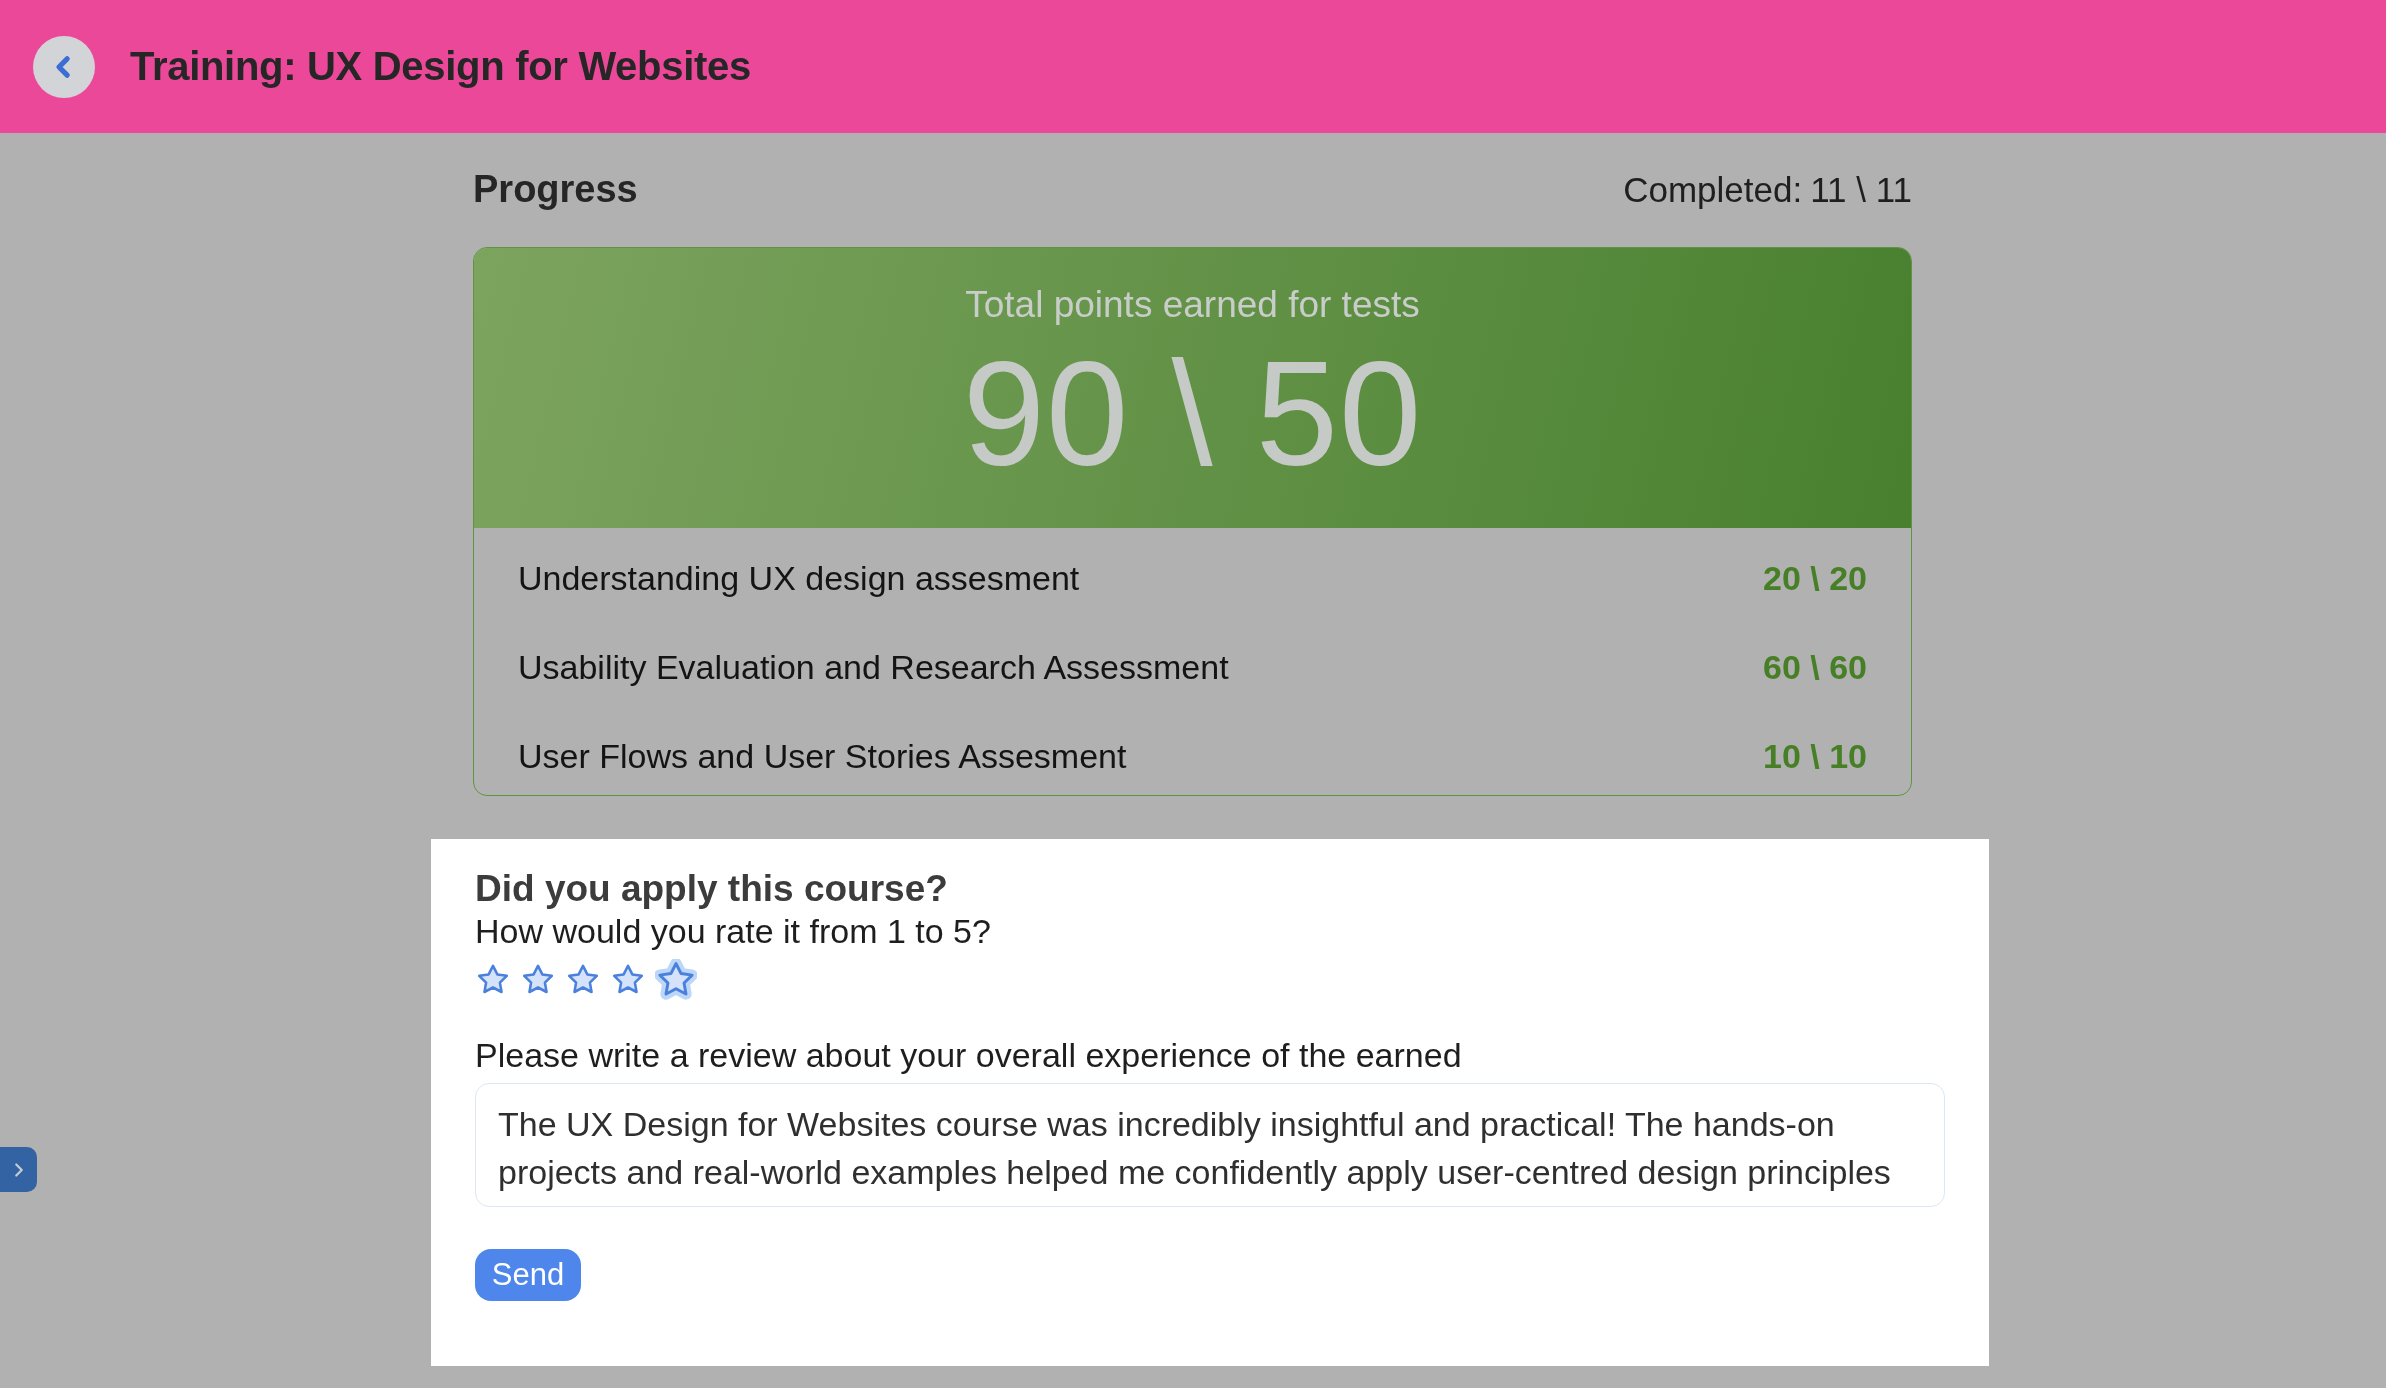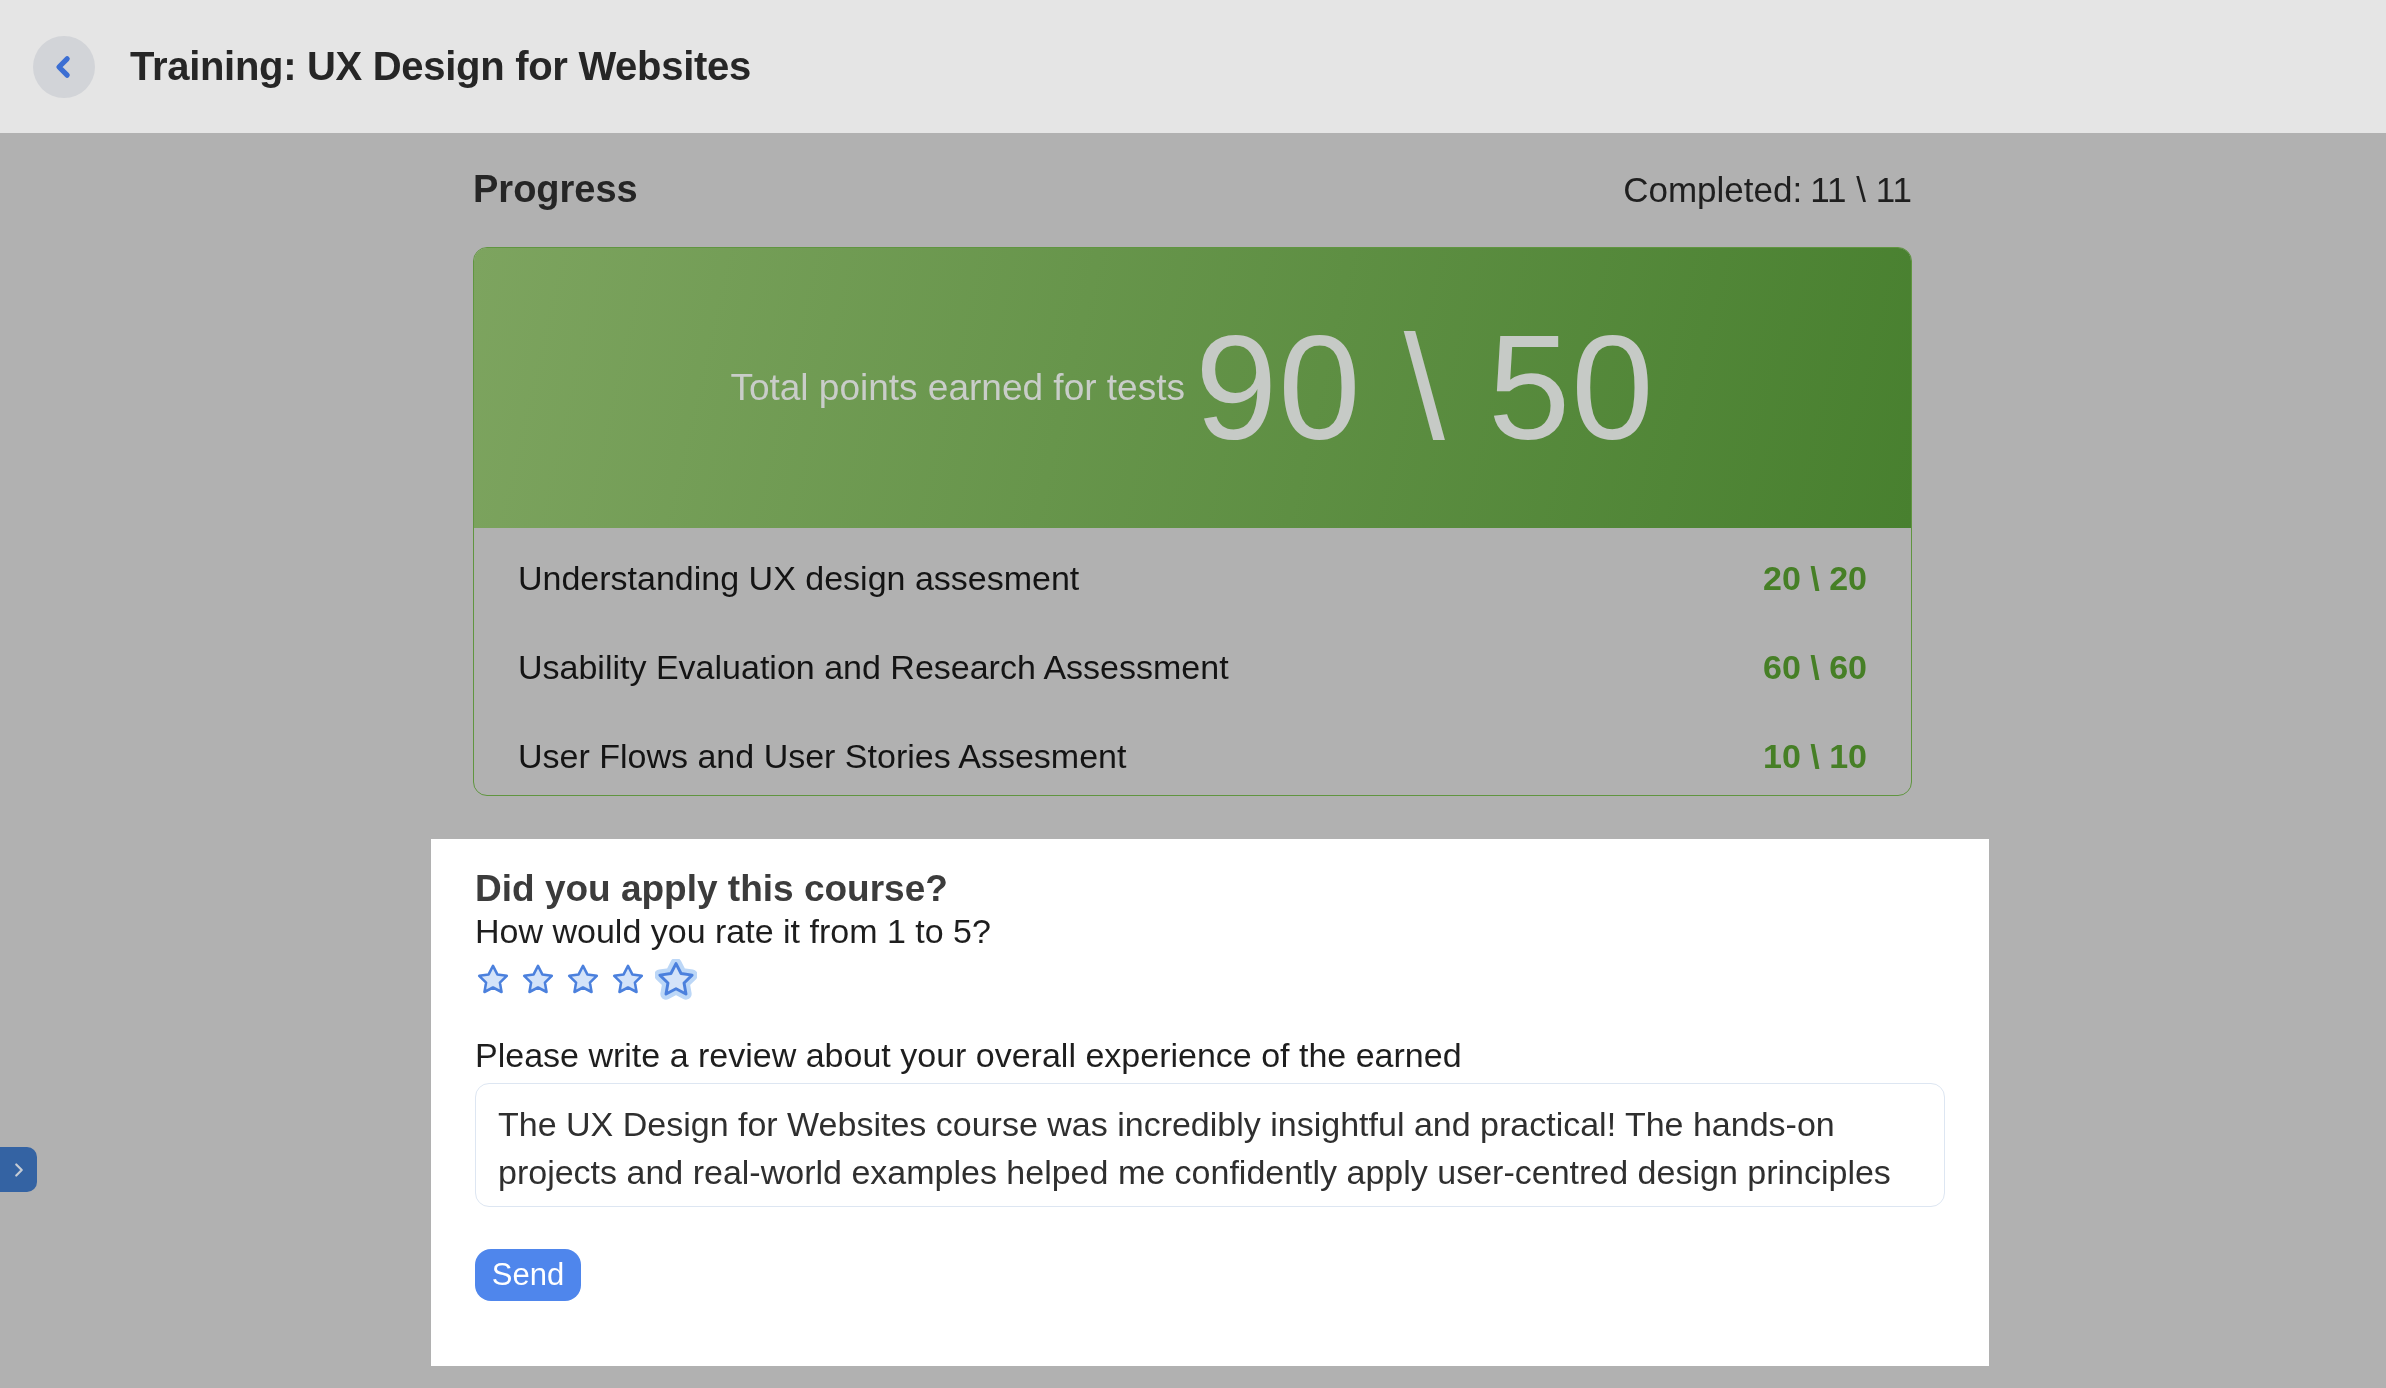--- a/index.html
+++ b/index.html
@@ -6,21 +6,21 @@
   html,body { width:2386px; height:1388px; overflow:hidden; }
   body {
     background:#b1b1b1;
     font-family:"Liberation Sans", sans-serif;
     position:relative;
   }
 
   
   .app-header {
     position:absolute; top:0; left:0; width:2386px; height:133px;
-    background:#e5e5e5;
+    background:#ec4899;
     display:flex; align-items:center;
     padding-left:33px;
   }
   .back-btn {
     width:62px; height:62px; border-radius:50%;
     background:#d2d4d8; border:none; cursor:pointer;
     display:flex; align-items:center; justify-content:center;
     flex:0 0 auto;
   }
   .back-btn svg { display:block; }
@@ -45,21 +45,21 @@
 
   .progress-card {
     margin-top:35px;
     border:1px solid #609540;
     border-radius:14px;
     overflow:hidden;
   }
   .card-top {
     height:280px;
     background:linear-gradient(103deg, #7da45f 0%, #48802f 100%);
-    display:flex; flex-direction:row; align-items:center; justify-content:center;
+    display:flex; flex-direction:column; align-items:center; justify-content:center;
     gap:10px;
   }
   .total-label { font-size:37px; color:#c9cdc9; }
   .total-value {
     font-size:148px; font-weight:300; line-height:1.05;
     color:#c6cac6; letter-spacing:1px;
   }
   .test-row {
     height:77px;
     display:flex; align-items:center; justify-content:space-between;

